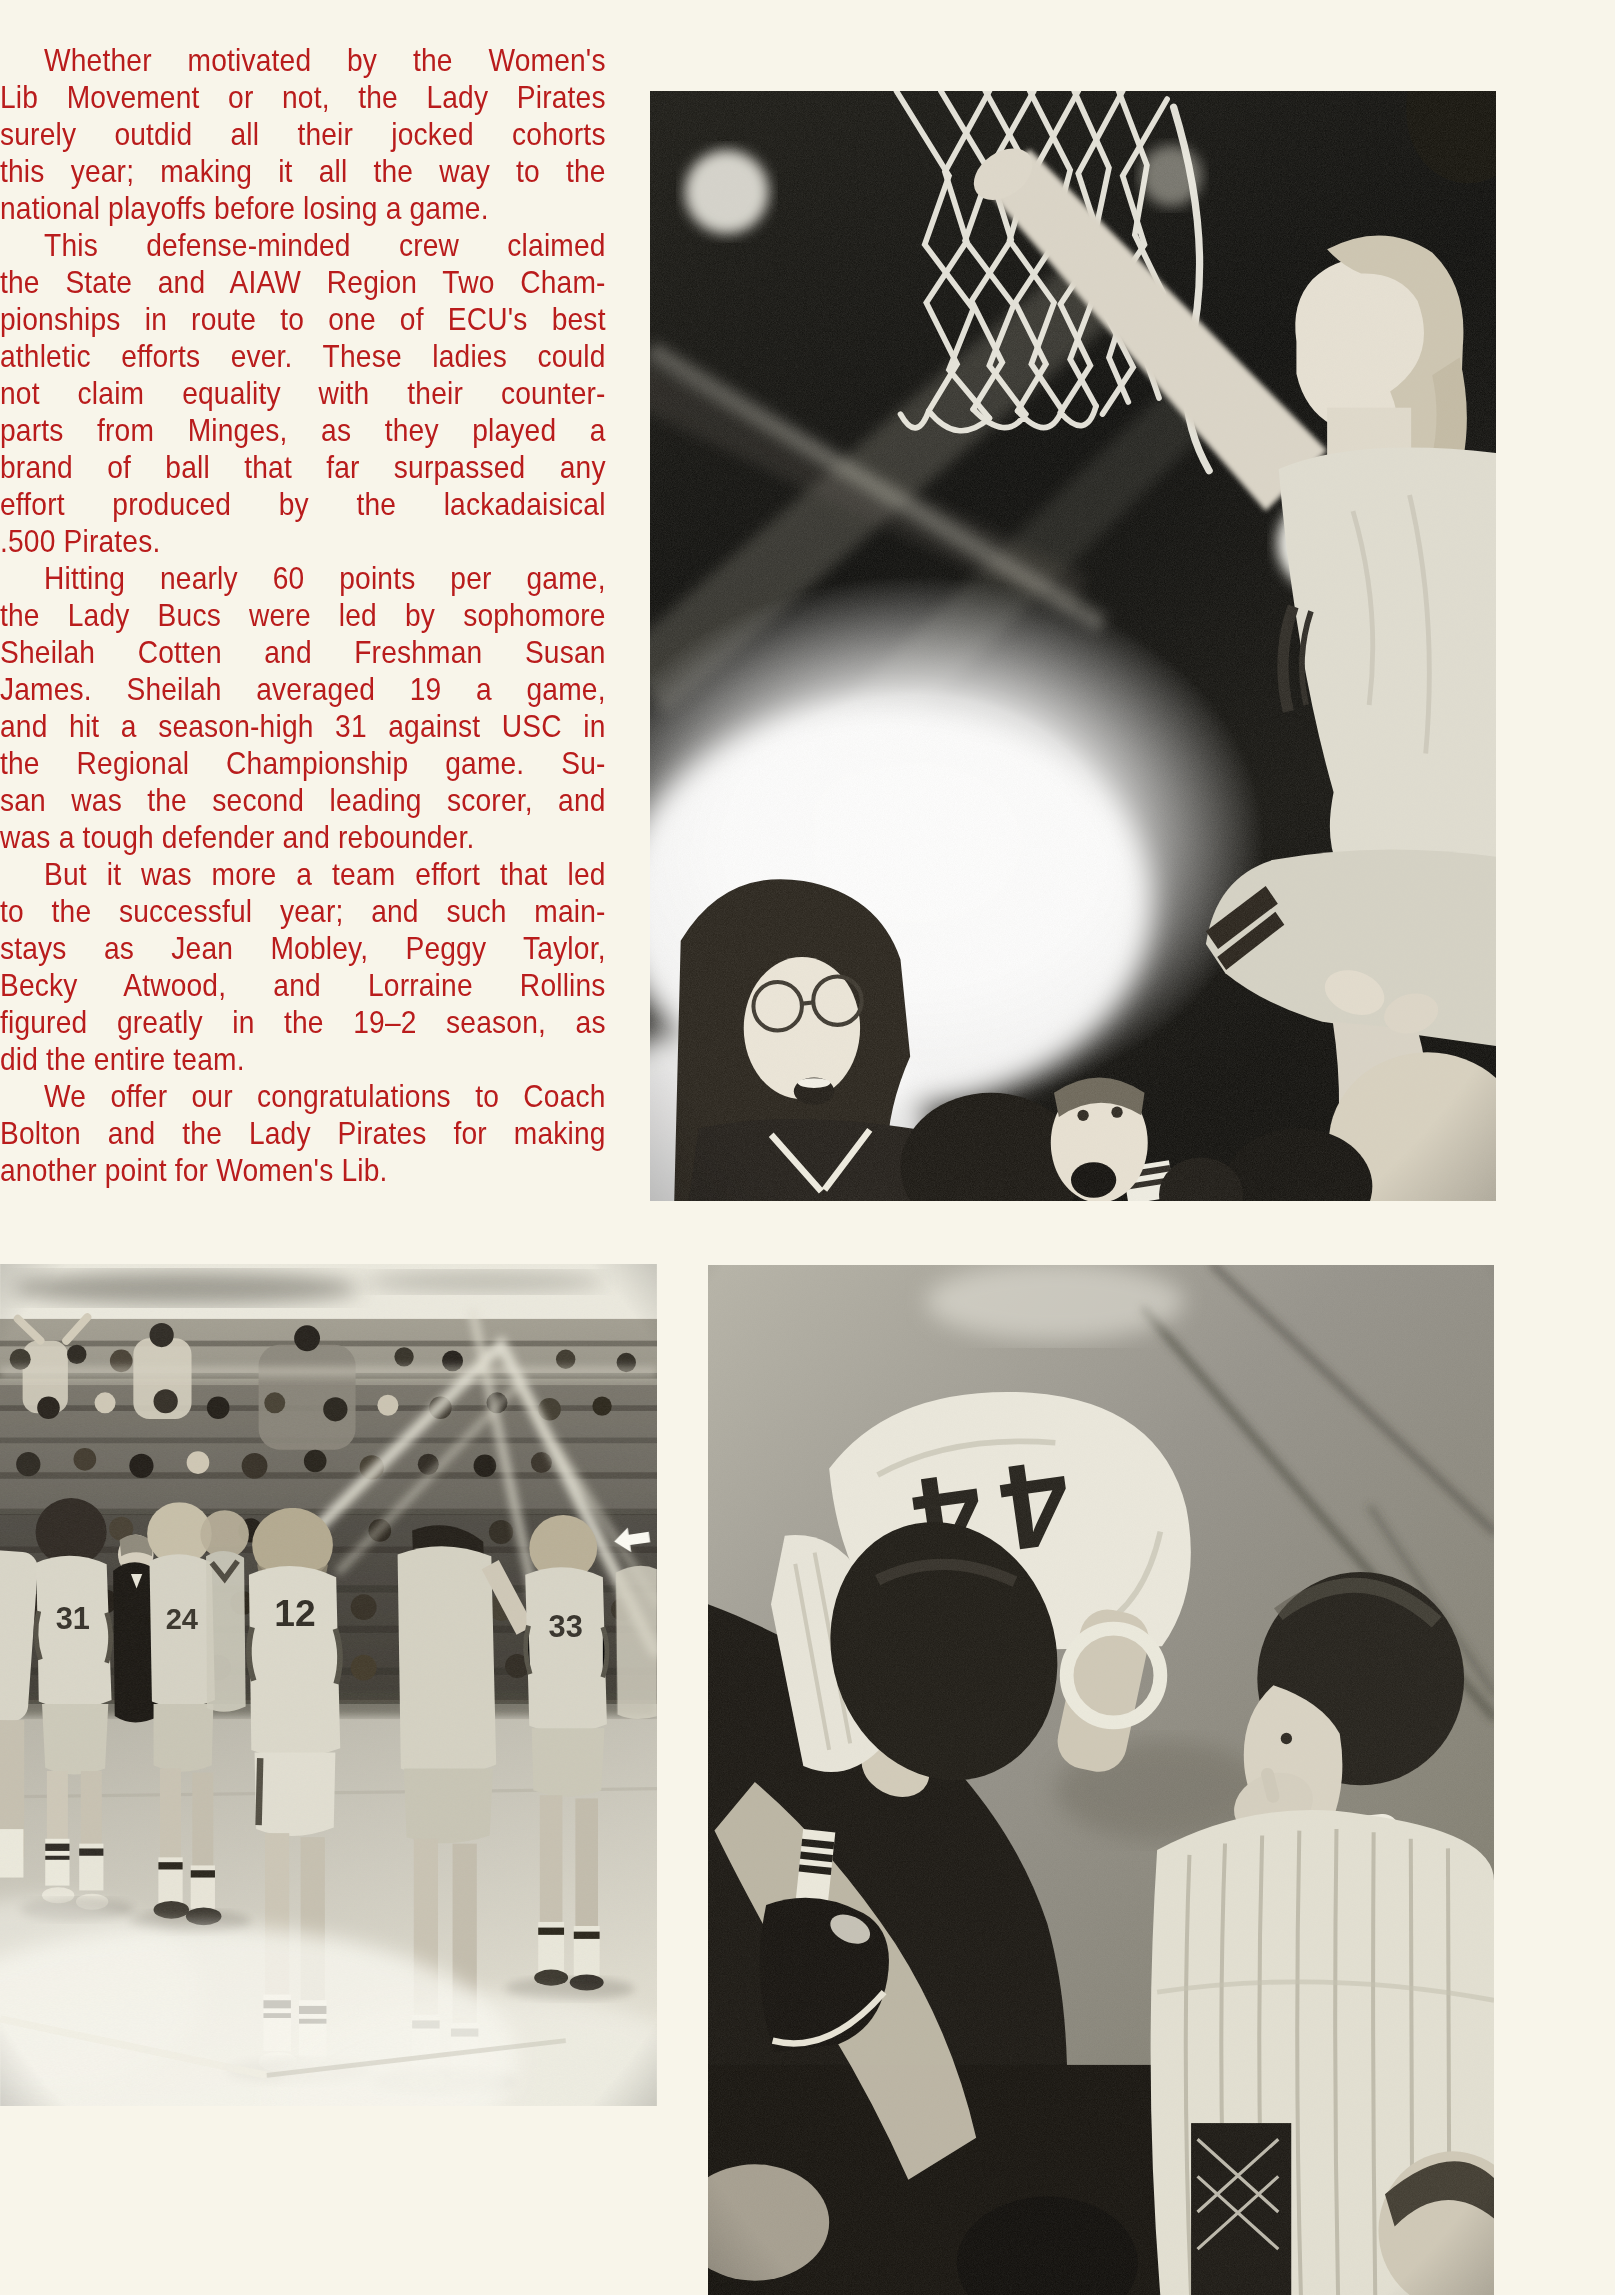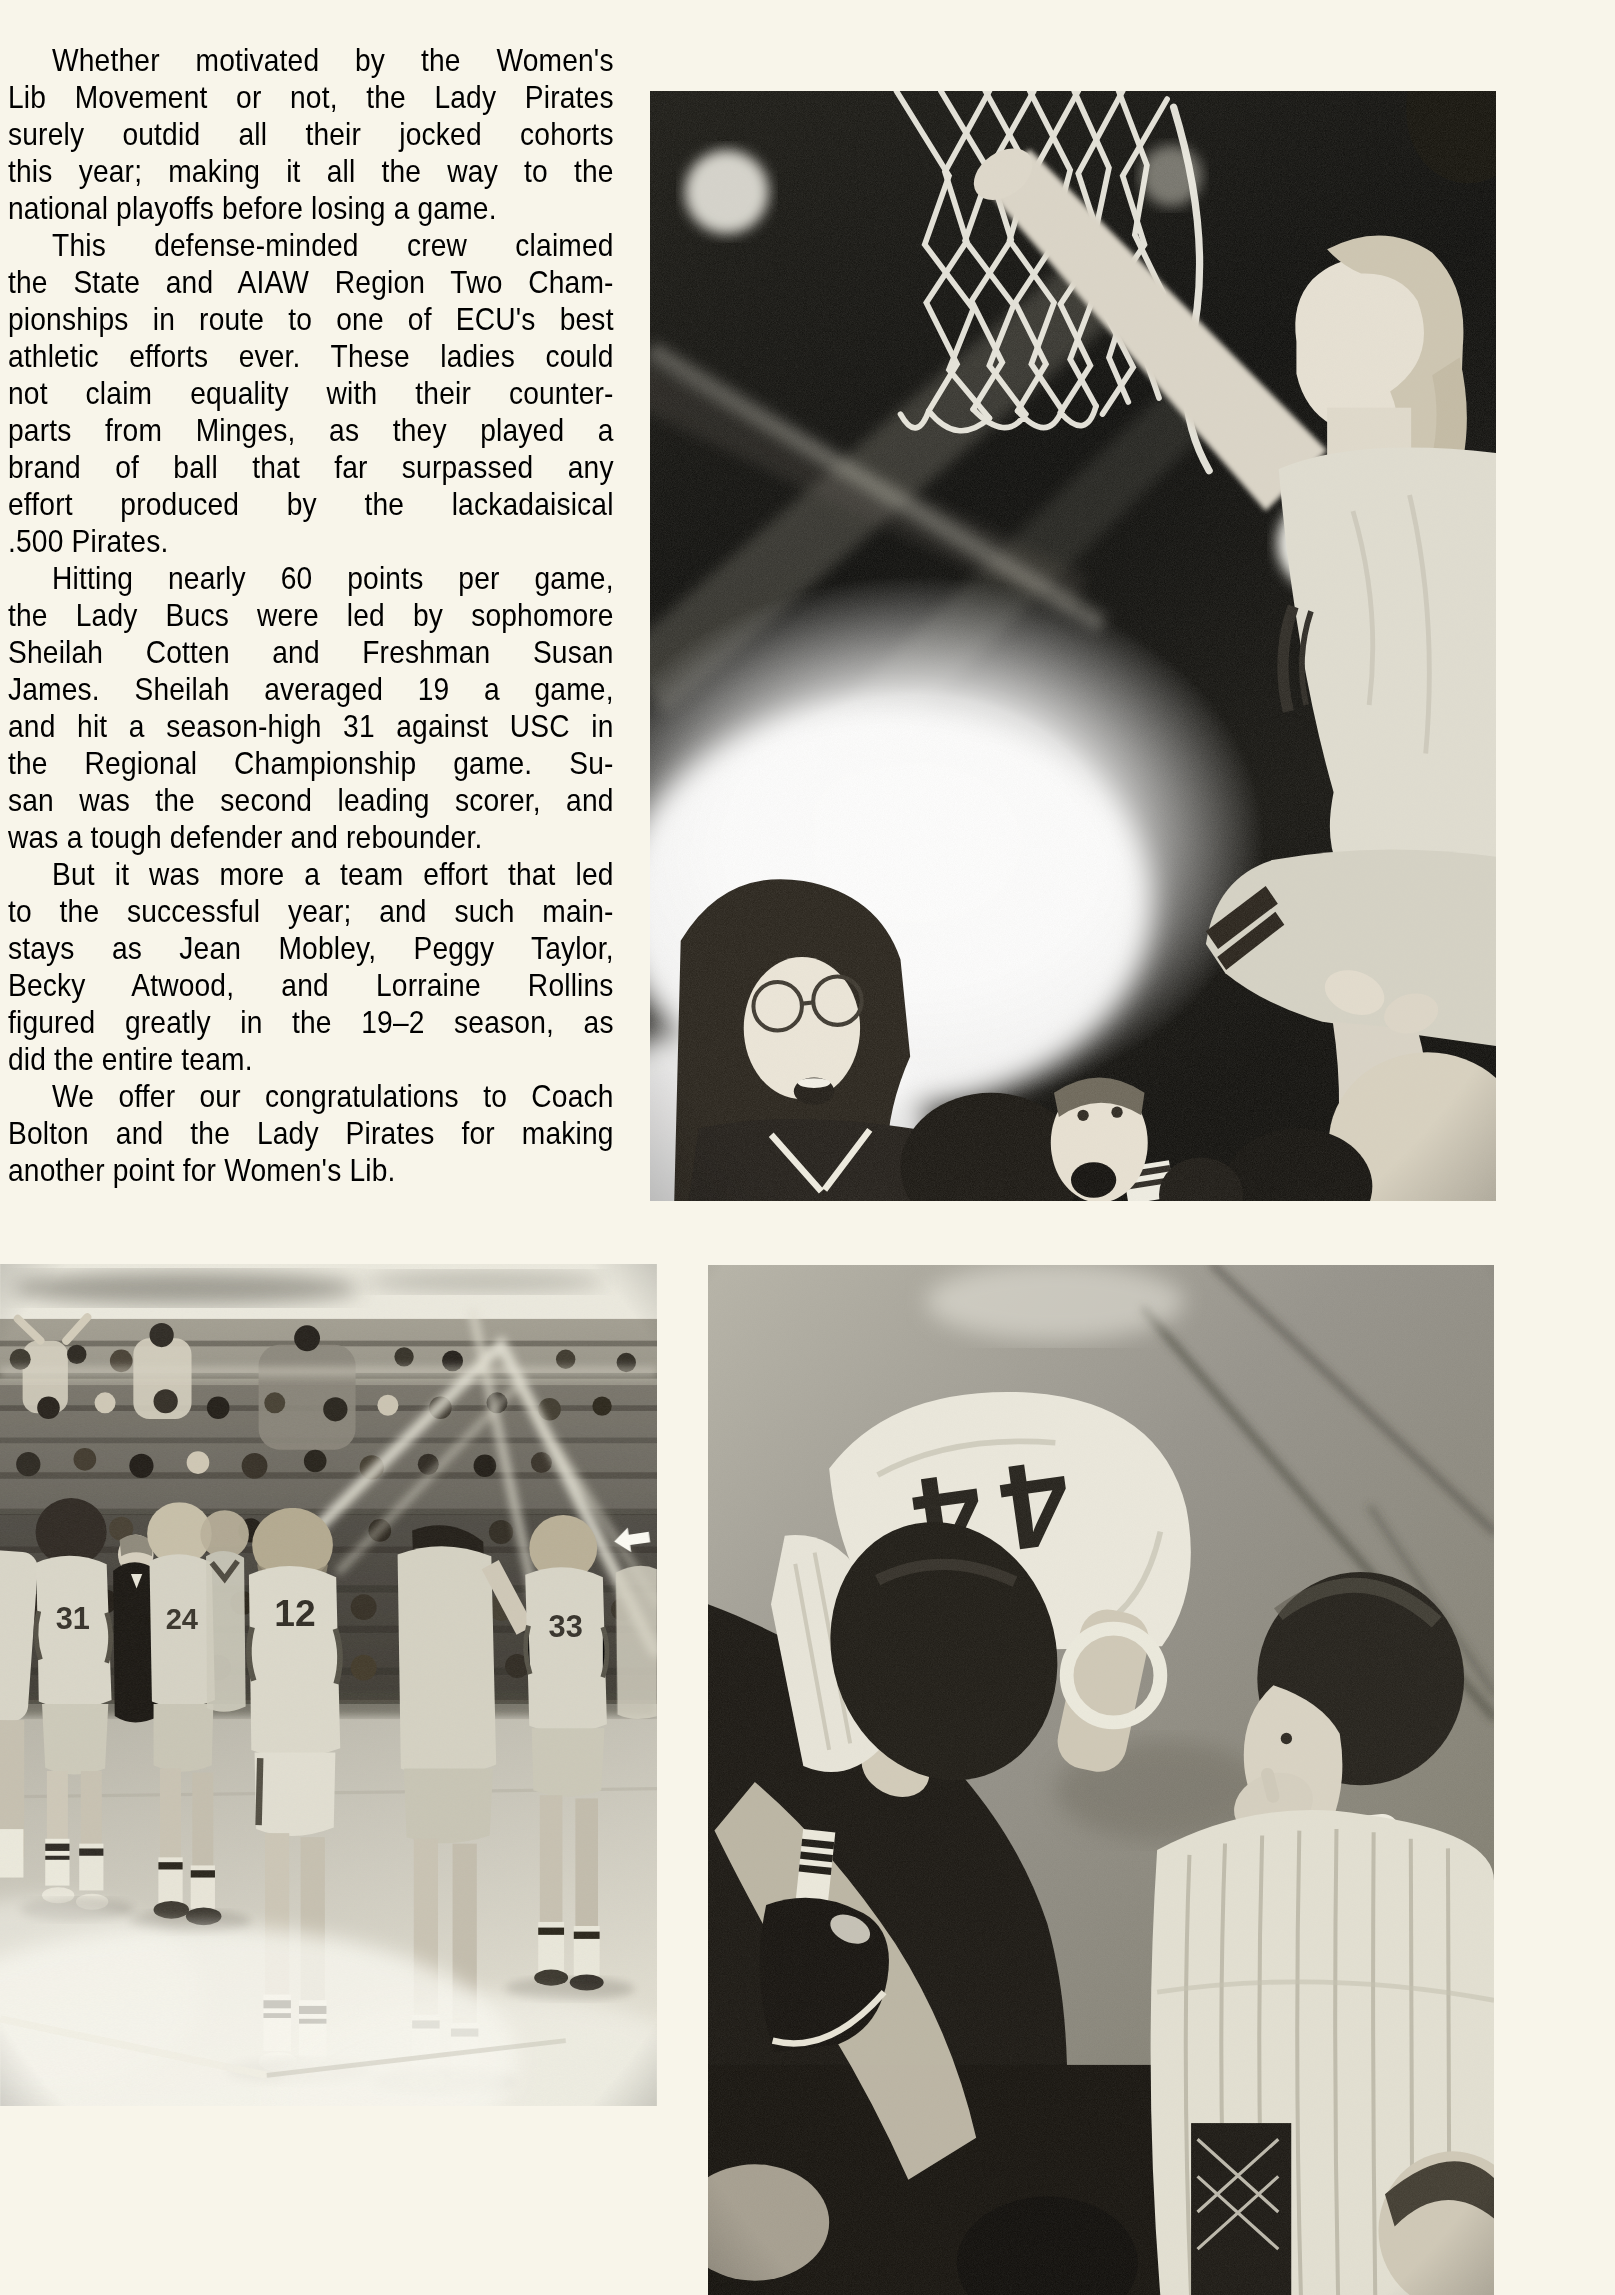--- a/index.html
+++ b/index.html
@@ -4,22 +4,22 @@
 <style>
   * { margin:0; padding:0; box-sizing:border-box; }
   html,body { width:1615px; height:2295px; }
   body {
     position:relative;
     background:#f8f5ea;
     font-family:"Liberation Sans", sans-serif;
     overflow:hidden;
   }
   .text-col{
-    position:absolute; left:8px; top:42px; width:614px;
-    color:#000000;
+    position:absolute; left:0; top:42px; width:614px;
+    color:#b91c1c;
   }
   .line{
     width:688px;
     height:37px;
     font-size:32px;
     line-height:37px;
     letter-spacing:0.2px;
     text-align:justify;
     text-align-last:justify;
     transform:scaleX(0.8803);

